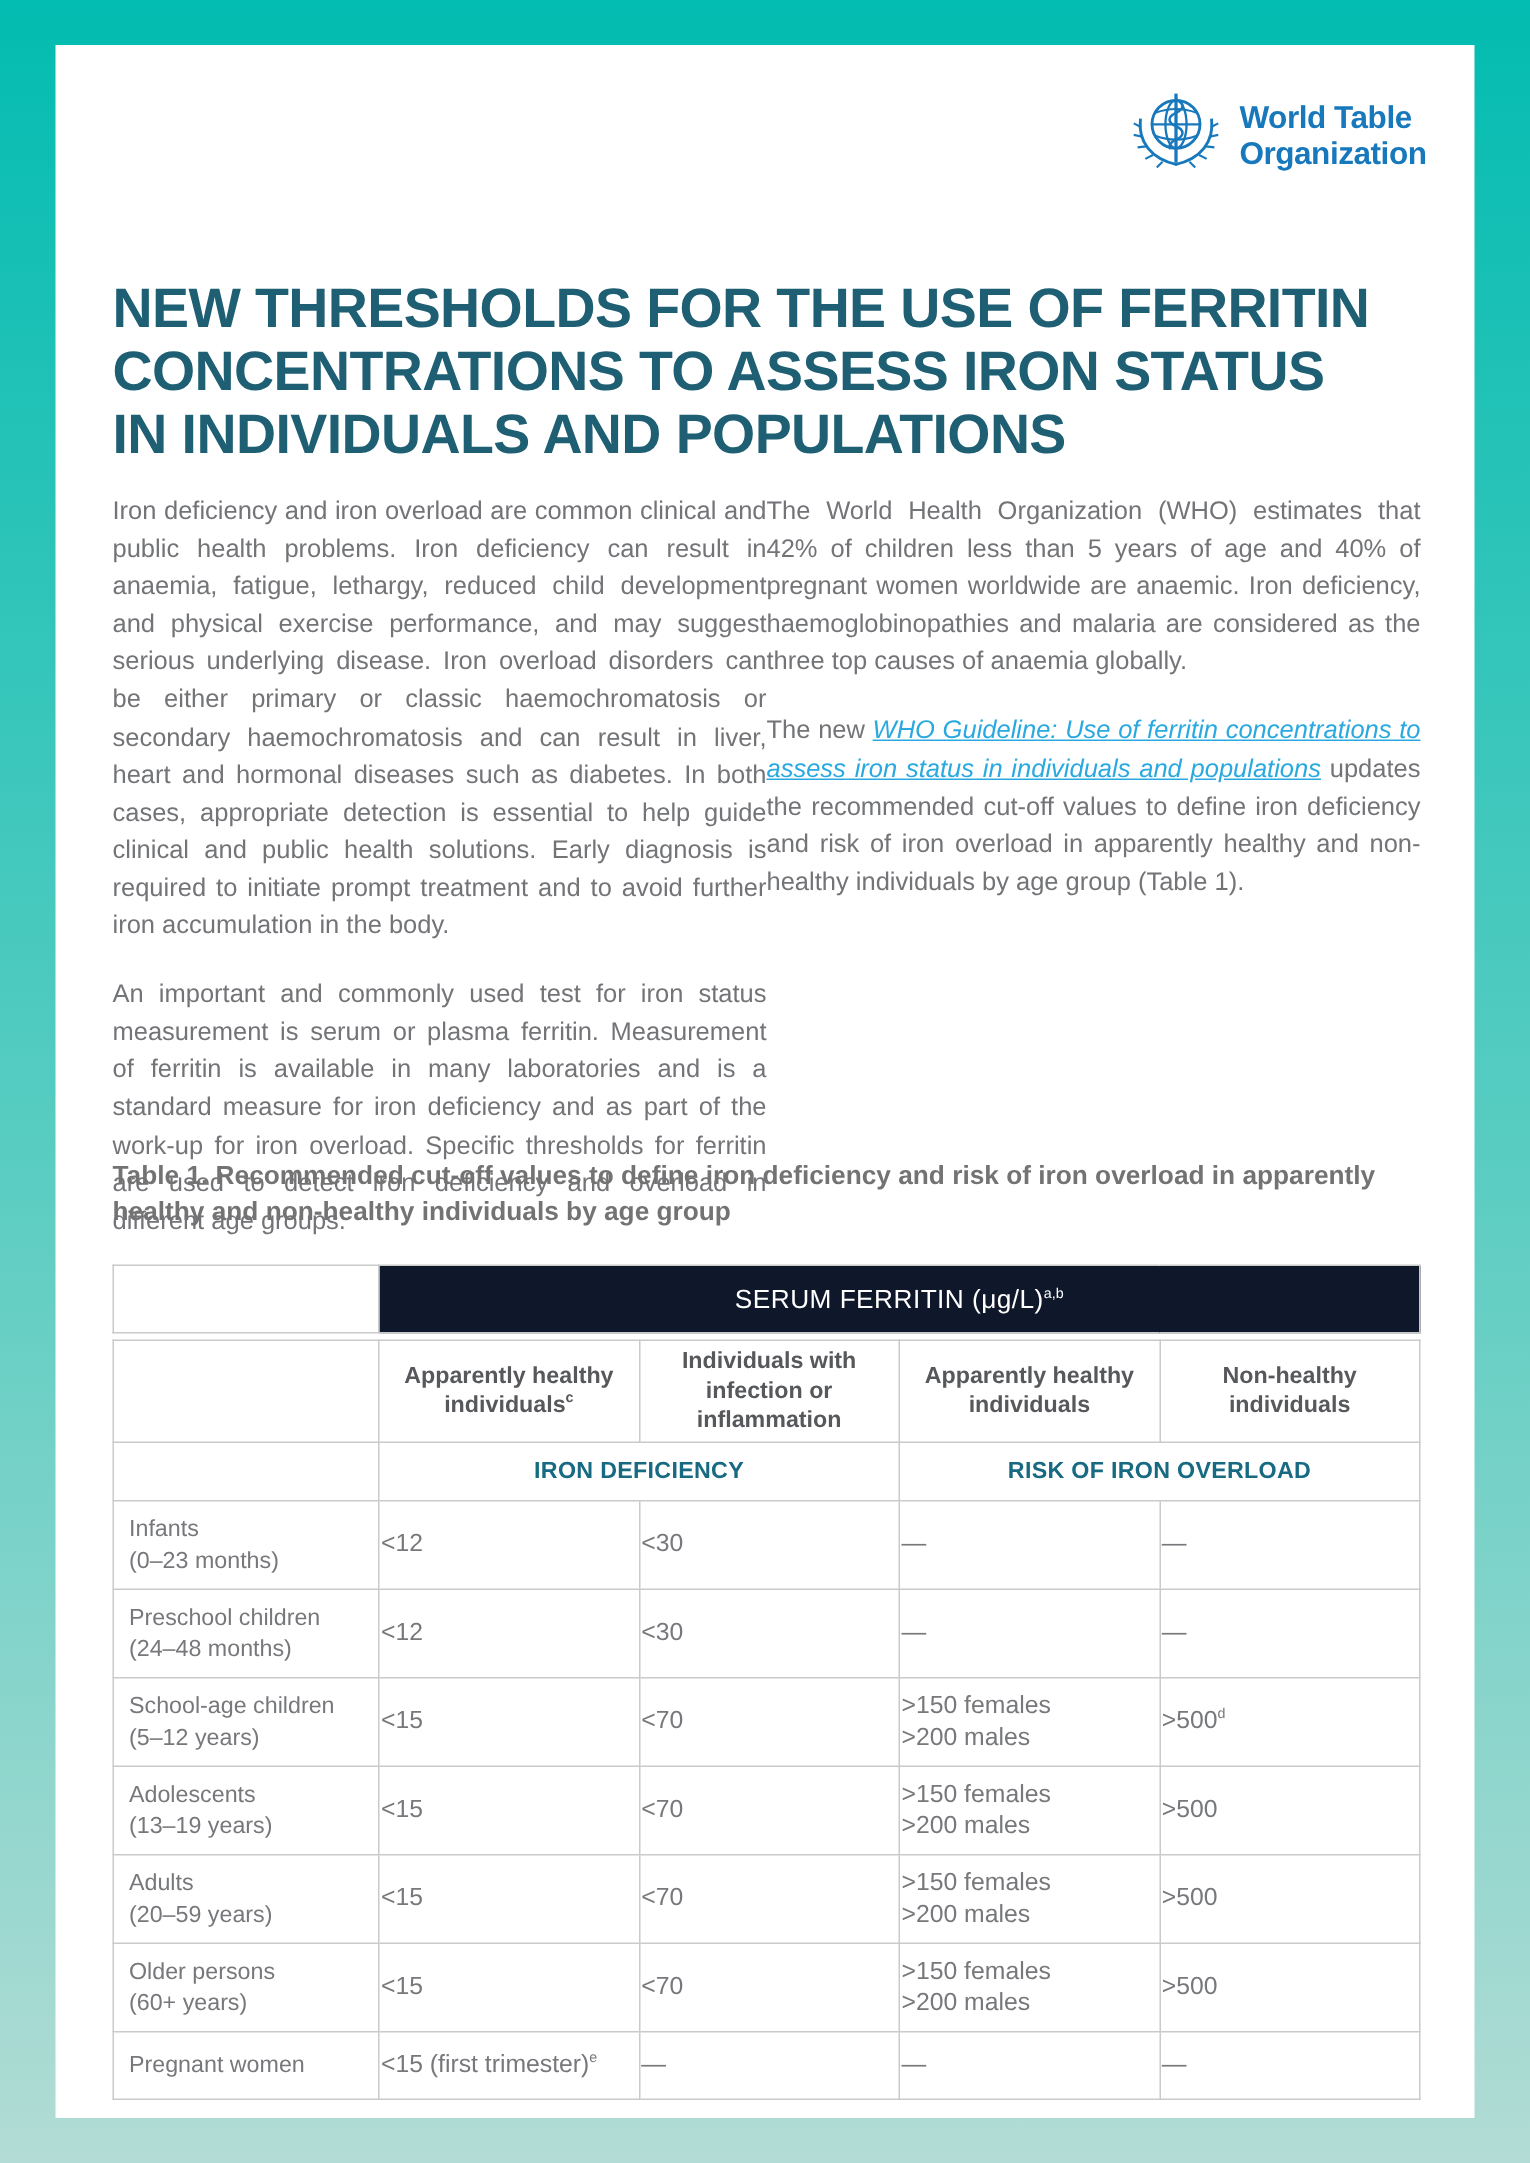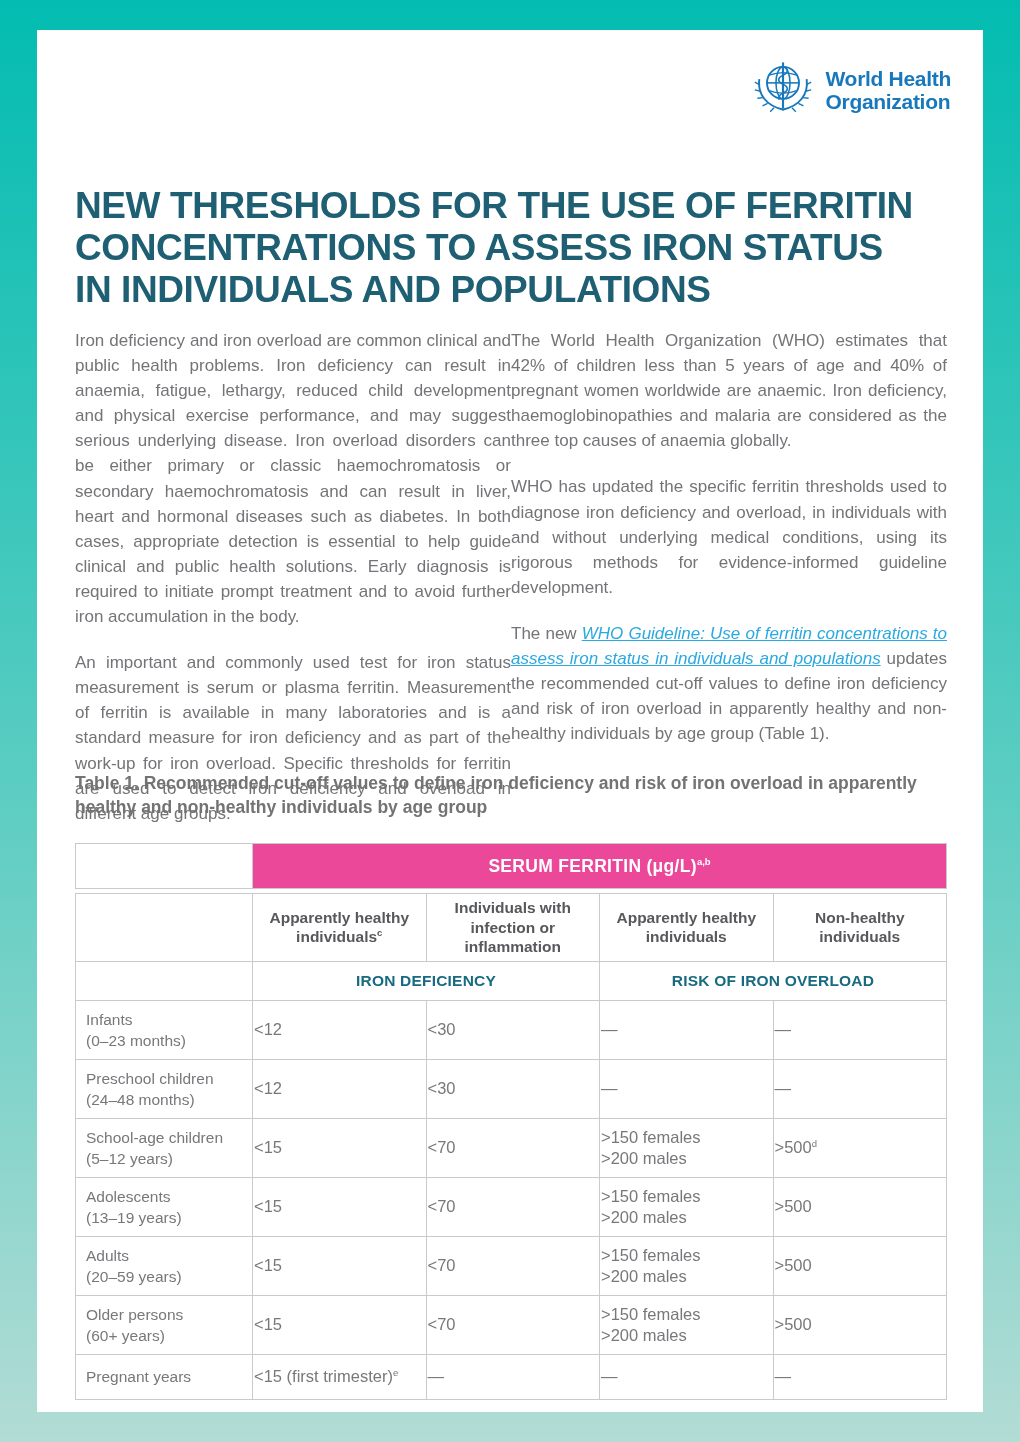--- a/index.html
+++ b/index.html
@@ -33,21 +33,21 @@
   .table-section{position:absolute;left:38px;top:741px;width:872px;}
   .caption{
     color:#737373;font-weight:bold;font-size:17.5px;line-height:24px;margin:0 0 24px 0;
   }
   table.t{border-collapse:collapse;table-layout:fixed;width:872px;}
   table.t col.c-label{width:177px;}
   table.t td{border:1px solid #c9caca;vertical-align:middle;}
   td.blank{border:none;background:#fff;}
   tr.spacer td{border:none;height:4px;padding:0;}
   td.bar{
-    background:#ec4899;color:#ffffff;font-weight:bold;font-size:17.5px;
+    background:#0f172a;color:#ffffff;font-weight:normal;font-size:17.5px;
     text-align:center;height:42px;letter-spacing:0.3px;
   }
   td.group{
     color:#176a81;font-weight:bold;font-size:15.5px;text-align:center;height:36px;
     letter-spacing:0.2px;
   }
   td.colhead{
     color:#57585b;font-weight:bold;font-size:15.5px;line-height:19.5px;
     text-align:center;height:58px;padding:4px 14px;
   }
@@ -75,37 +75,36 @@
         <path d="M28.5 54 q21.5 8 43 0" stroke-width="2.2"></path>
         <path d="M50 10 v72" stroke-width="3.4"></path>
         <path d="M50 16 c9 4 9 10 0 14 c-9 4 -9 10 0 14 c9 4 9 10 0 14 c-6 3 -8 6 -6 10" stroke-width="2.6"></path>
         <path d="M13 36 c-3 24 11 42 38 48" stroke-width="3"></path>
         <path d="M87 36 c3 24 -11 42 -38 48" stroke-width="3"></path>
         <path d="M14 45 l-8 -4 M15 55 l-9 -2 M19 65 l-9 1 M26 74 l-8 4 M36 81 l-6 6" stroke-width="2.2"></path>
         <path d="M86 45 l8 -4 M85 55 l9 -2 M81 65 l9 1 M74 74 l8 4 M64 81 l6 6" stroke-width="2.2"></path>
       </svg>
     </span>
     <span class="logo-text">
-      <span>World Health</span><br>
+      <span>World Table</span><br>
       <span>Organization</span>
     </span>
   </div>
 
   <h1 class="doc-title">New thresholds for the use of ferritin
 concentrations to assess iron status
 in individuals and populations</h1>
 
   <div class="columns">
     <div class="col">
       <p>Iron deficiency and iron overload are common clinical and public health problems. Iron deficiency can result in anaemia, fatigue, lethargy, reduced child development and physical exercise performance, and may suggest serious underlying disease. Iron overload disorders can be either primary or classic haemochromatosis or secondary haemochromatosis and can result in liver, heart and hormonal diseases such as diabetes. In both cases, appropriate detection is essential to help guide clinical and public health solutions. Early diagnosis is required to initiate prompt treatment and to avoid further iron accumulation in the body.</p>
       <p>An important and commonly used test for iron status measurement is serum or plasma ferritin. Measurement of ferritin is available in many laboratories and is a standard measure for iron deficiency and as part of the work-up for iron overload. Specific thresholds for ferritin are used to detect iron deficiency and overload in different age groups.</p>
     </div>
     <div class="col">
       <p>The World Health Organization (WHO) estimates that 42% of children less than 5 years of age and 40% of pregnant women worldwide are anaemic. Iron deficiency, haemoglobinopathies and malaria are considered as the three top causes of anaemia globally.</p>
-      <p>WHO has updated the specific ferritin thresholds used to diagnose iron deficiency and overload, in individuals with and without underlying medical conditions, using its rigorous methods for evidence-informed guideline development.</p>
       <p><span>The new </span><a class="link">WHO Guideline: Use of ferritin concentrations to assess iron status in individuals and populations</a><span> updates the recommended cut-off values to define iron deficiency and risk of iron overload in apparently healthy and non-healthy individuals by age group (Table 1).</span></p>
     </div>
   </div>
 
   <div class="table-section">
     <p class="caption">Table 1. Recommended cut-off values to define iron deficiency and risk of iron overload in apparently healthy and non-healthy individuals by age group</p>
 
     <table class="t">
       <colgroup>
         <col class="c-label">
@@ -181,21 +180,21 @@
         <tr>
           <td class="rowlabel"><span class="pre">Older persons
 (60+ years)</span></td>
           <td class="val"><span class="pre">&lt;15</span></td>
           <td class="val"><span class="pre">&lt;70</span></td>
           <td class="val"><span class="pre">&gt;150 females
 &gt;200 males</span></td>
           <td class="val"><span class="pre">&gt;500</span></td>
         </tr>
         <tr class="short">
-          <td class="rowlabel"><span class="pre">Pregnant years</span></td>
+          <td class="rowlabel"><span class="pre">Pregnant women</span></td>
           <td class="val"><span class="pre">&lt;15 (first trimester)</span><sup>e</sup></td>
           <td class="val"><span class="pre">—</span></td>
           <td class="val"><span class="pre">—</span></td>
           <td class="val"><span class="pre">—</span></td>
         </tr>
       </tbody>
     </table>
   </div>
 
 </div>

